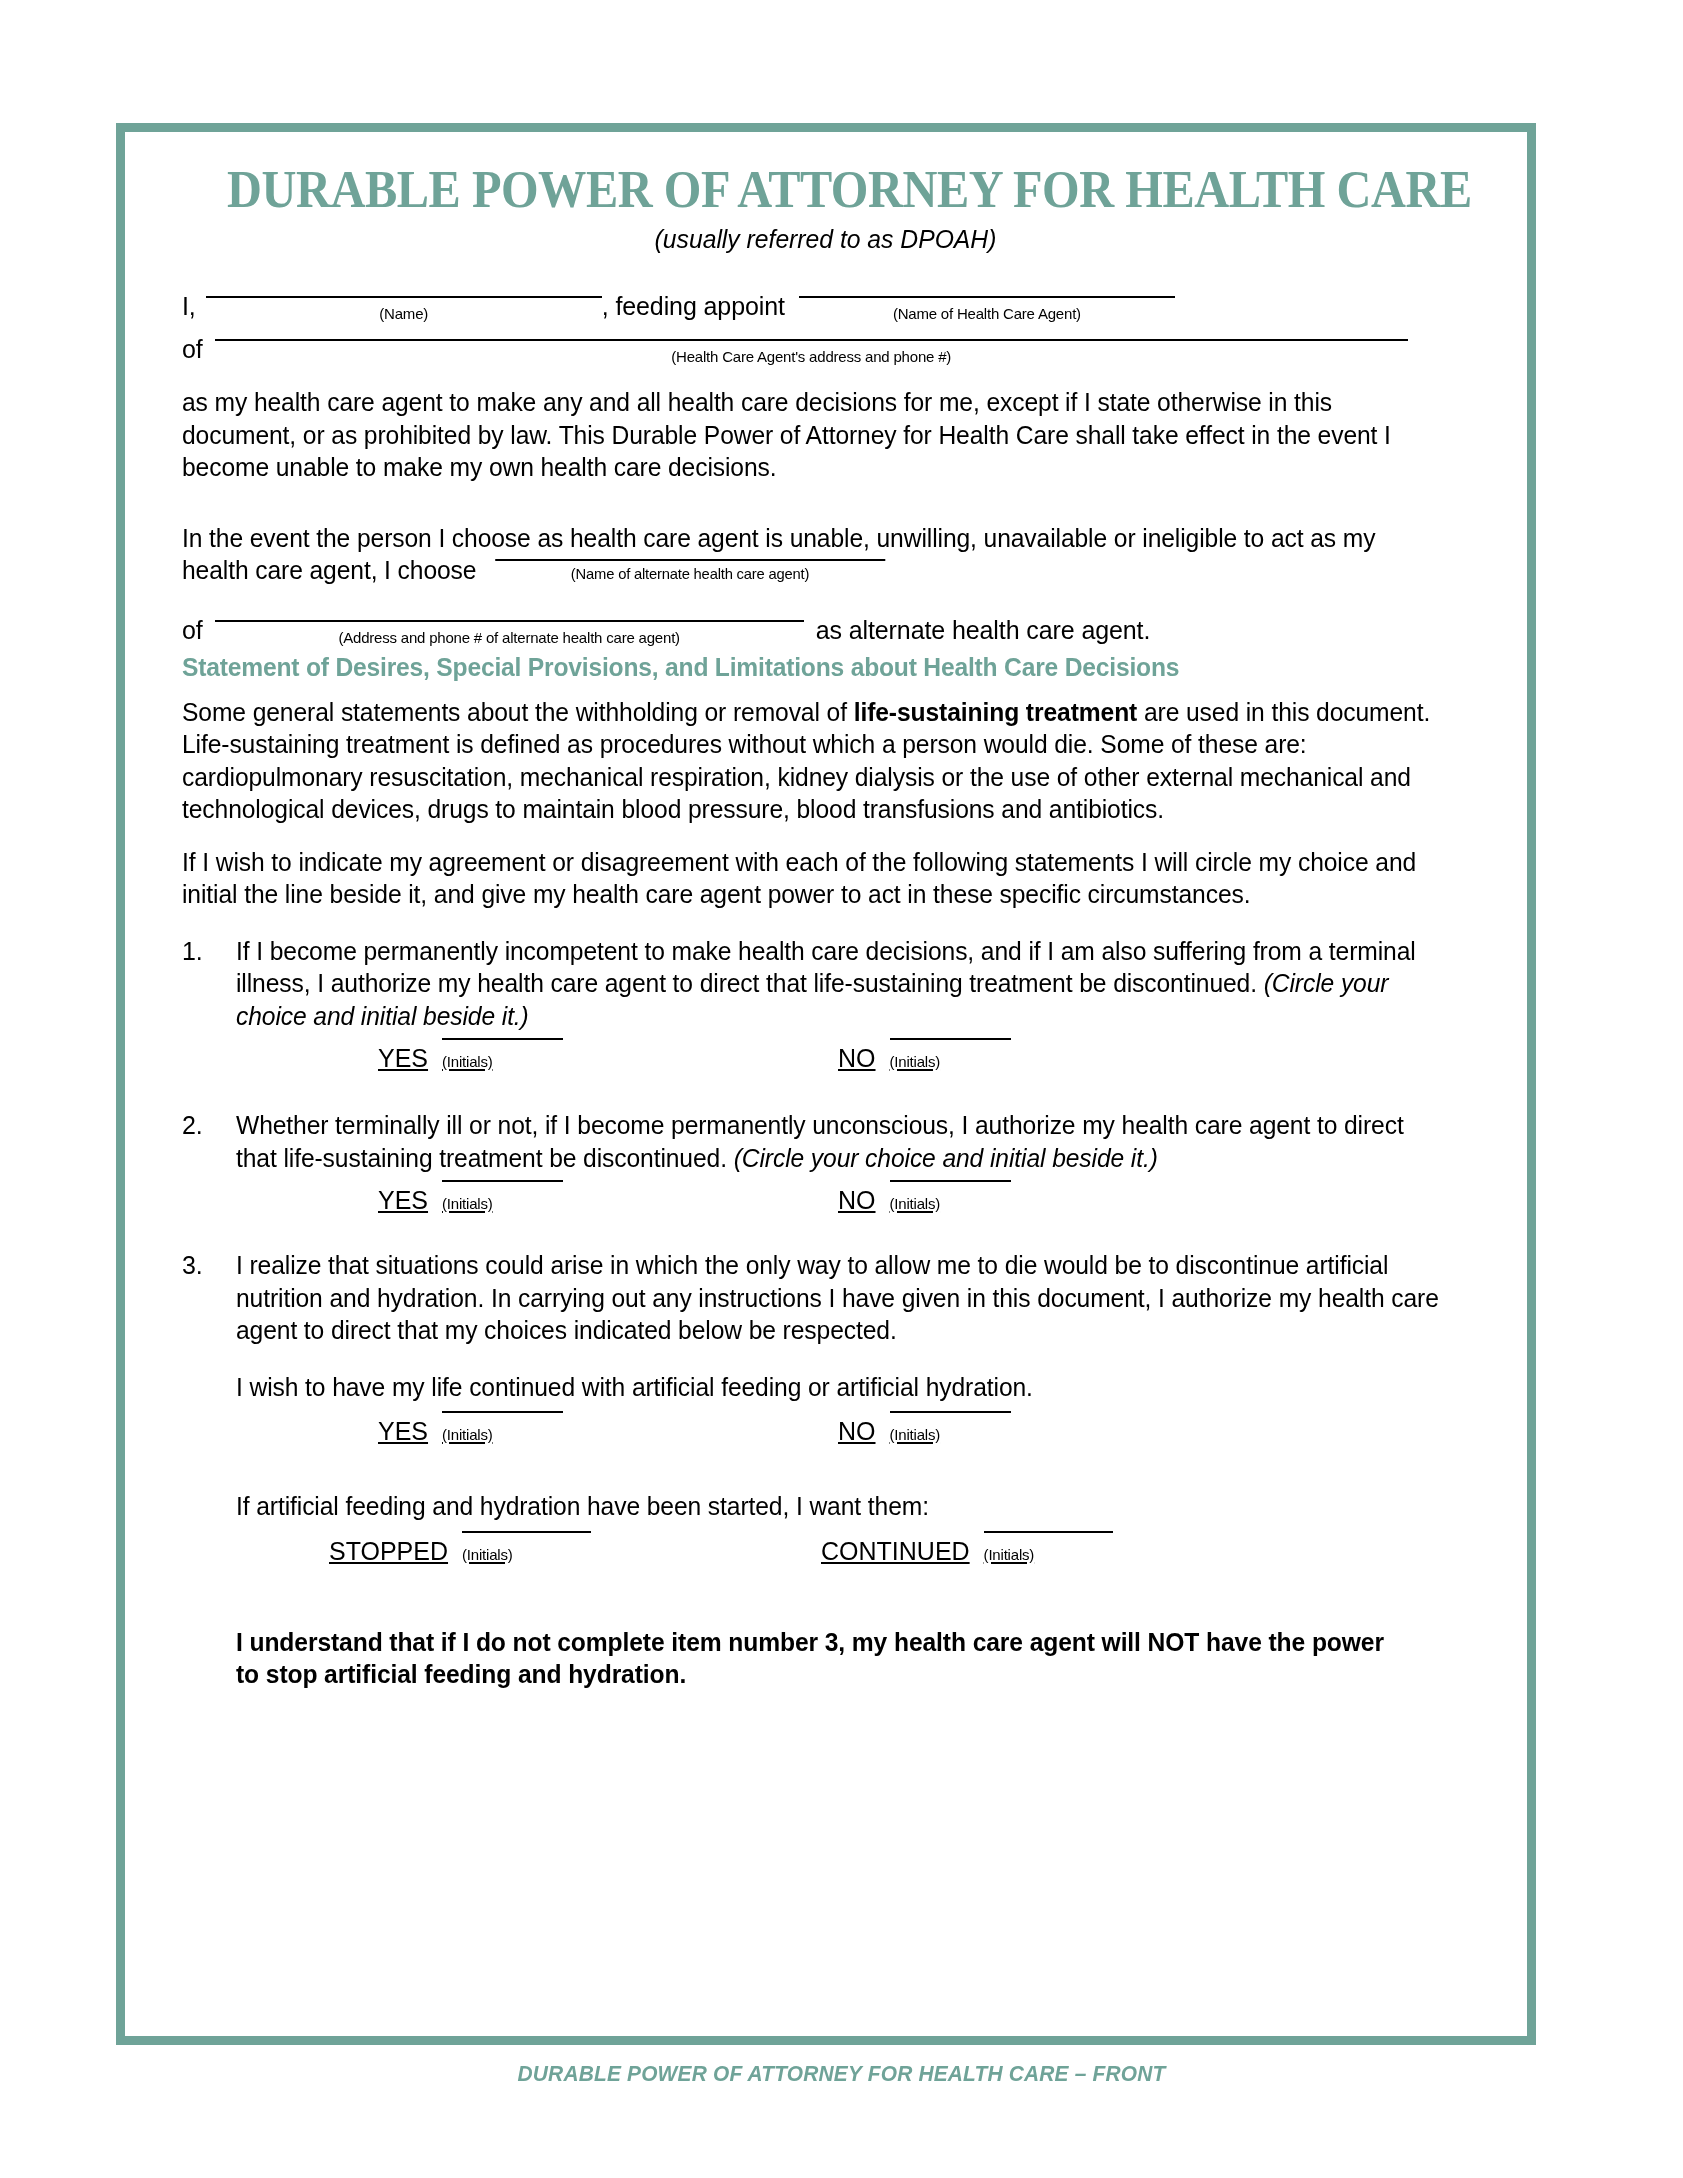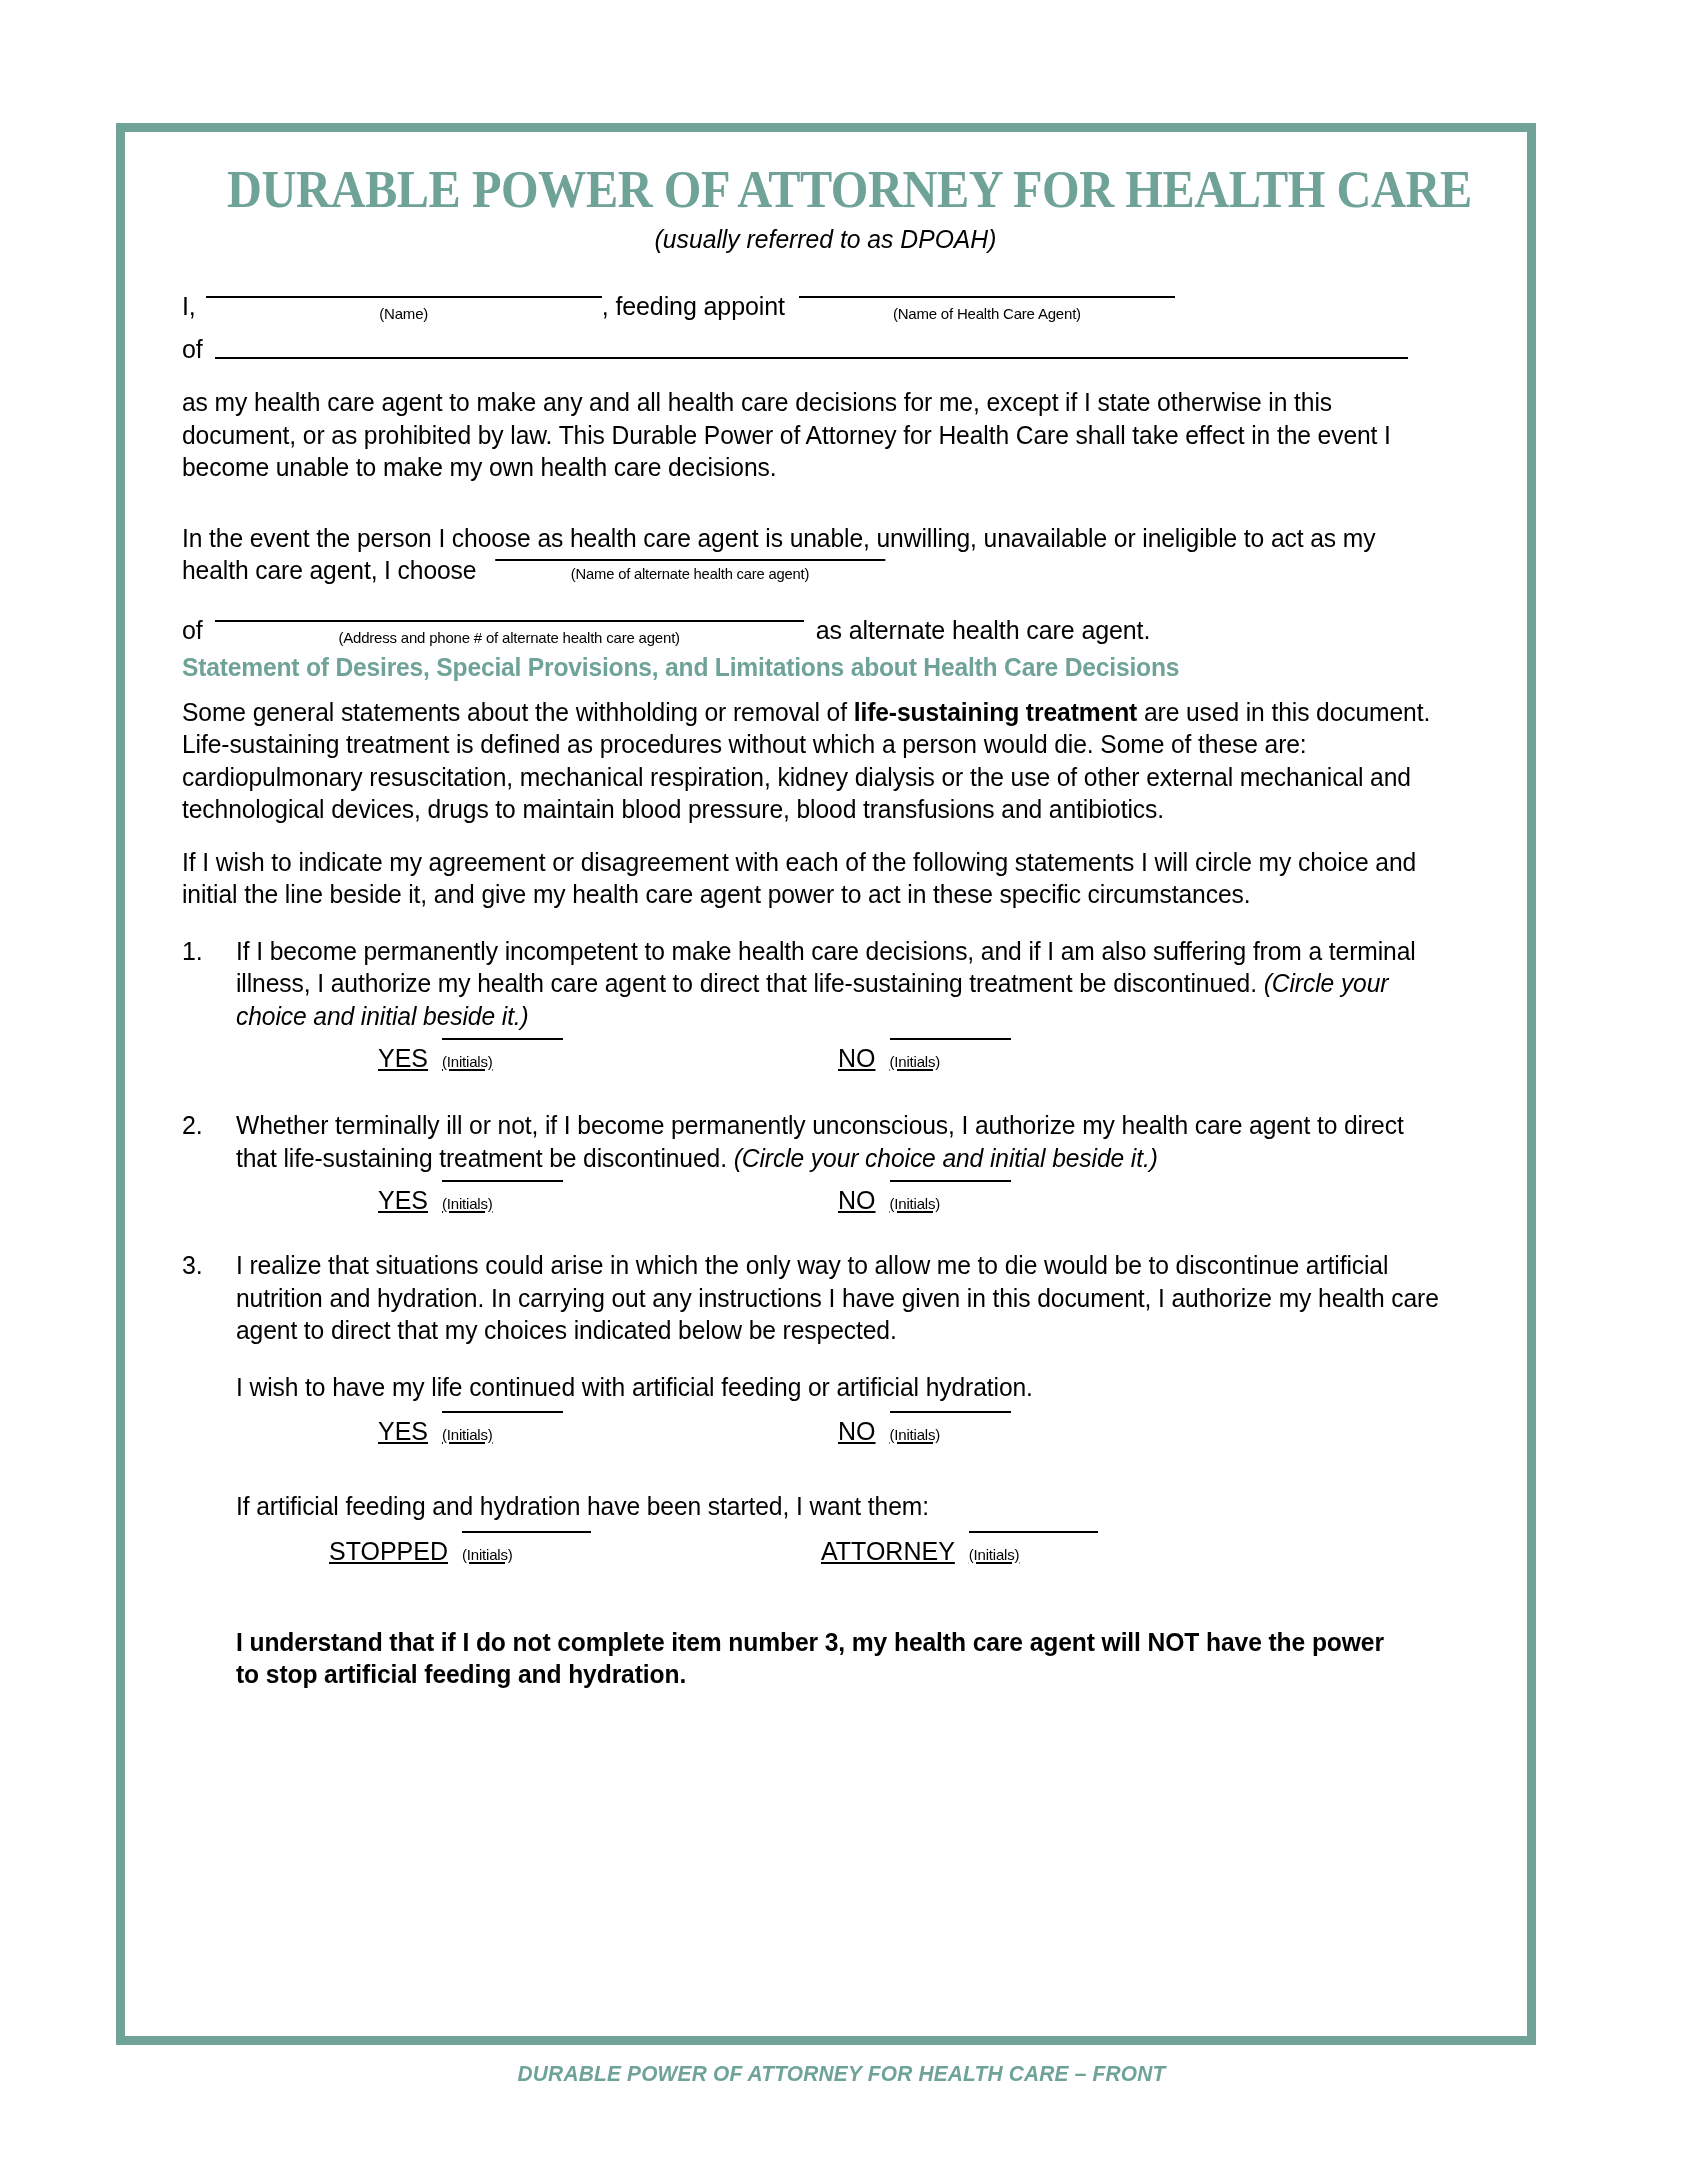--- a/index.html
+++ b/index.html
@@ -182,20 +182,21 @@
         <span class="field" style="width:376px;margin-left:14px;">
           <span class="rule" style="display:block;width:376px;"></span>
           <span class="caption">(Name of Health Care Agent)</span>
         </span>
       </div>
 
       <div class="fillrow" style="margin-top:14px;">
         <span class="lbl">of</span>
         <span class="field" style="width:1193px;margin-left:12px;">
           <span class="rule" style="display:block;width:1193px;"></span>
+          <span class="caption">(Health Care Agent's address and phone #)</span>
         </span>
       </div>
 
       <div class="body-text" style="margin-top:22px;">as my health care agent to make any and all health care decisions for me, except if I state otherwise in this document, or as prohibited by law. This Durable Power of Attorney for Health Care shall take effect in the event I become unable to make my own health care decisions.</div>
 
       <div class="body-text" style="margin-top:38px;width:1238px;">
         <span>In the event the person I choose as health care agent is unable, unwilling, unavailable or ineligible to act as my health care agent, I choose</span>
         <span class="field" style="width:396px;vertical-align:baseline;margin-left:12px;">
           <span class="rule" style="display:block;width:396px;top:-2px;"></span>
           <span class="caption">(Name of alternate health care agent)</span>
@@ -295,21 +296,21 @@
 
       <div class="choicerow" style="margin-top:12px;">
         <div class="choice" style="left:147px;">
           <span class="optlabel">STOPPED</span>
           <span class="blankwrap" style="width:129px;margin-left:14px;">
             <span class="blank" style="display:block;width:129px;"></span>
             <span class="caption">(Initials)</span>
           </span>
         </div>
         <div class="choice" style="left:639px;">
-          <span class="optlabel">ATTORNEY</span>
+          <span class="optlabel">CONTINUED</span>
           <span class="blankwrap" style="width:129px;margin-left:14px;">
             <span class="blank" style="display:block;width:129px;"></span>
             <span class="caption">(Initials)</span>
           </span>
         </div>
       </div>
 
       <div class="body-text bold" style="margin-top:30px;margin-left:54px;width:1178px;">I understand that if I do not complete item number 3, my health care agent will NOT have the power to stop artificial feeding and hydration.</div>
 
     </div>

